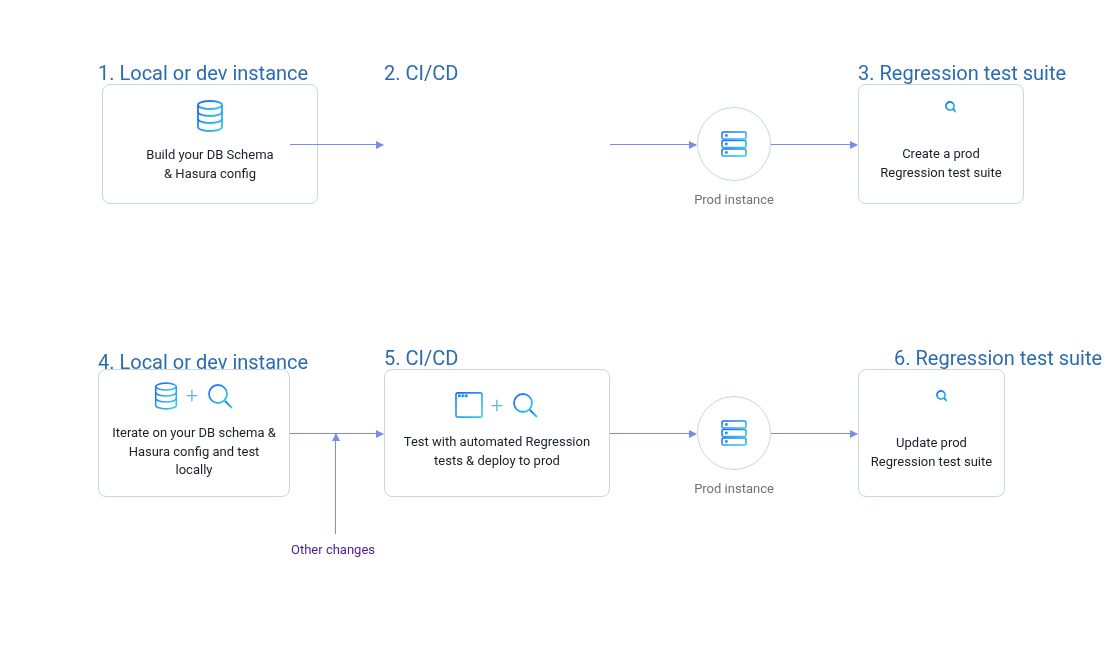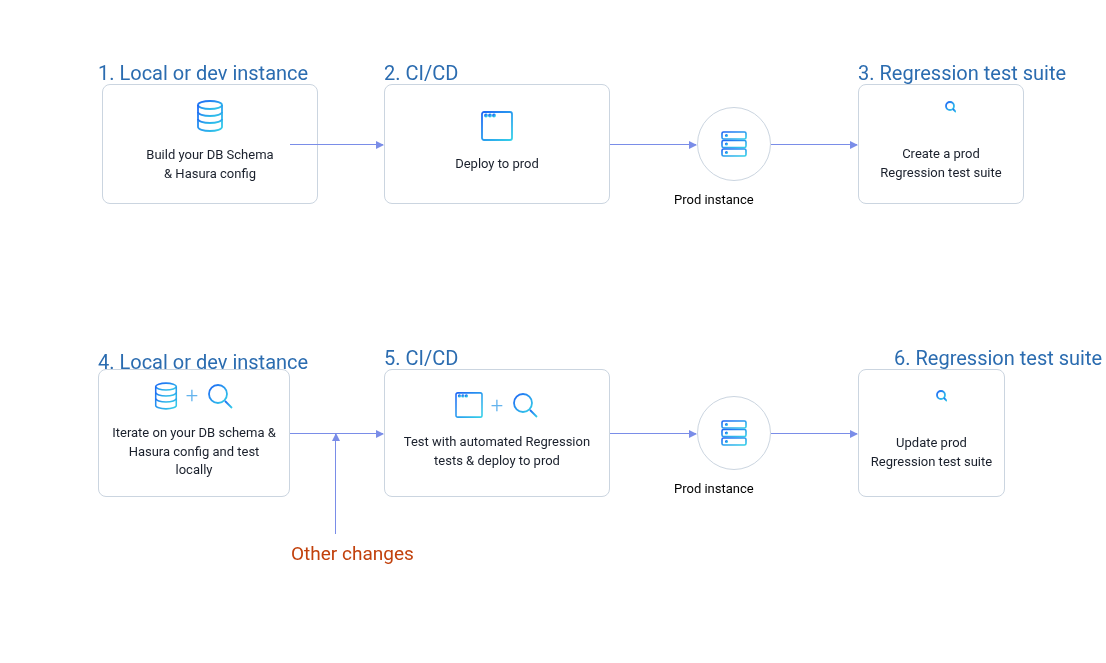--- a/index.html
+++ b/index.html
@@ -44,22 +44,23 @@
     width: 74px; height: 74px;
     border: 1px solid #CBD5E0;
     border-radius: 50%;
     display: flex;
     align-items: center;
     justify-content: center;
     background: #fff;
   }
   .circle-label {
     position: absolute;
-    color: #000000;
+    color: #737373;
     font-size: 13px;
+    text-align: center;
     width: 120px;
   }
 
   .icon-row { display: flex; align-items: center; gap: 8px; }
   .plus {
     color: #63b3ed; font-size: 22px; font-weight: 300;
   }
 
   .arrow {
     position: absolute;
@@ -86,22 +87,22 @@
     content: "";
     position: absolute;
     left: -4.5px; top: -1px;
     width: 0; height: 0;
     border-bottom: 8px solid #7A8DE8;
     border-left: 4.5px solid transparent;
     border-right: 4.5px solid transparent;
   }
   .other-label {
     position: absolute;
-    font-size: 19px;
-    color: #c2410c;
+    font-size: 13px;
+    color: #4c1d95;
   }
 
   svg { display: block; }
 </style>
 </head>
 <body>
 
 <svg width="0" height="0" style="position:absolute">
   <defs>
     <linearGradient id="g-blue" x1="0" y1="0" x2="1" y2="1">
@@ -123,37 +124,20 @@
             <path d="M2 12 a12 4 0 0 0 24 0"></path>
             <path d="M2 19 a12 4 0 0 0 24 0"></path>
           </g>
         </svg>
     </span>
     <div class="cap">Build your DB Schema
 &amp; Hasura config</div>
   </div>
 
   <div class="title" style="left:384px; top:61px;">2. CI/CD</div>
-  <div class="box" style="left:384px; top:84px; width:226px; height:120px;">
-    <span>
-      <svg width="32" height="30" viewBox="0 0 32 30">
-          <g fill="none" stroke="url(#g-blue)" stroke-width="1.8">
-            <rect x="1" y="1" width="30" height="28" rx="2"></rect>
-            <line x1="1" y1="8" x2="31" y2="8"></line>
-            <circle cx="5" cy="4.5" r="1"></circle>
-            <circle cx="9" cy="4.5" r="1"></circle>
-            <circle cx="13" cy="4.5" r="1"></circle>
-            <line x1="6" y1="14" x2="26" y2="14"></line>
-            <line x1="6" y1="19" x2="26" y2="19"></line>
-            <line x1="6" y1="24" x2="20" y2="24"></line>
-          </g>
-        </svg>
-    </span>
-    <div class="cap">Deploy to prod</div>
-  </div>
 
   <div class="circle" style="left:697px; top:107px;">
     <span>
       <svg width="26" height="26" viewBox="0 0 26 26">
           <g fill="none" stroke="url(#g-blue)" stroke-width="1.6">
             <rect x="1" y="1" width="24" height="7" rx="1.5"></rect>
             <rect x="1" y="9.5" width="24" height="7" rx="1.5"></rect>
             <rect x="1" y="18" width="24" height="7" rx="1.5"></rect>
             <circle cx="5.5" cy="4.5" r="0.8"></circle>
             <circle cx="5.5" cy="13" r="0.8"></circle>

